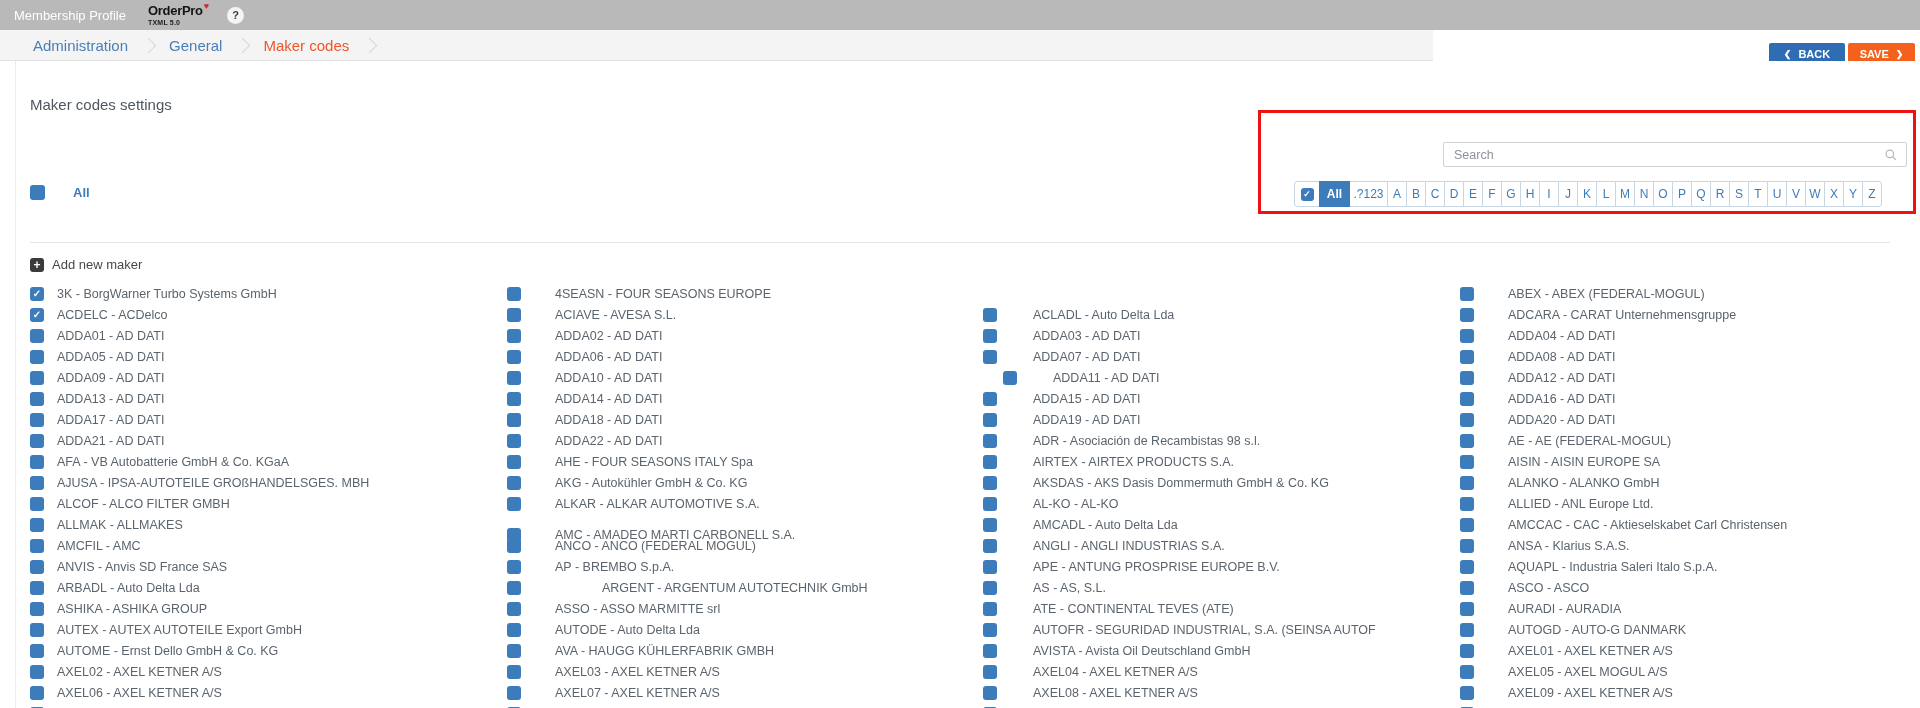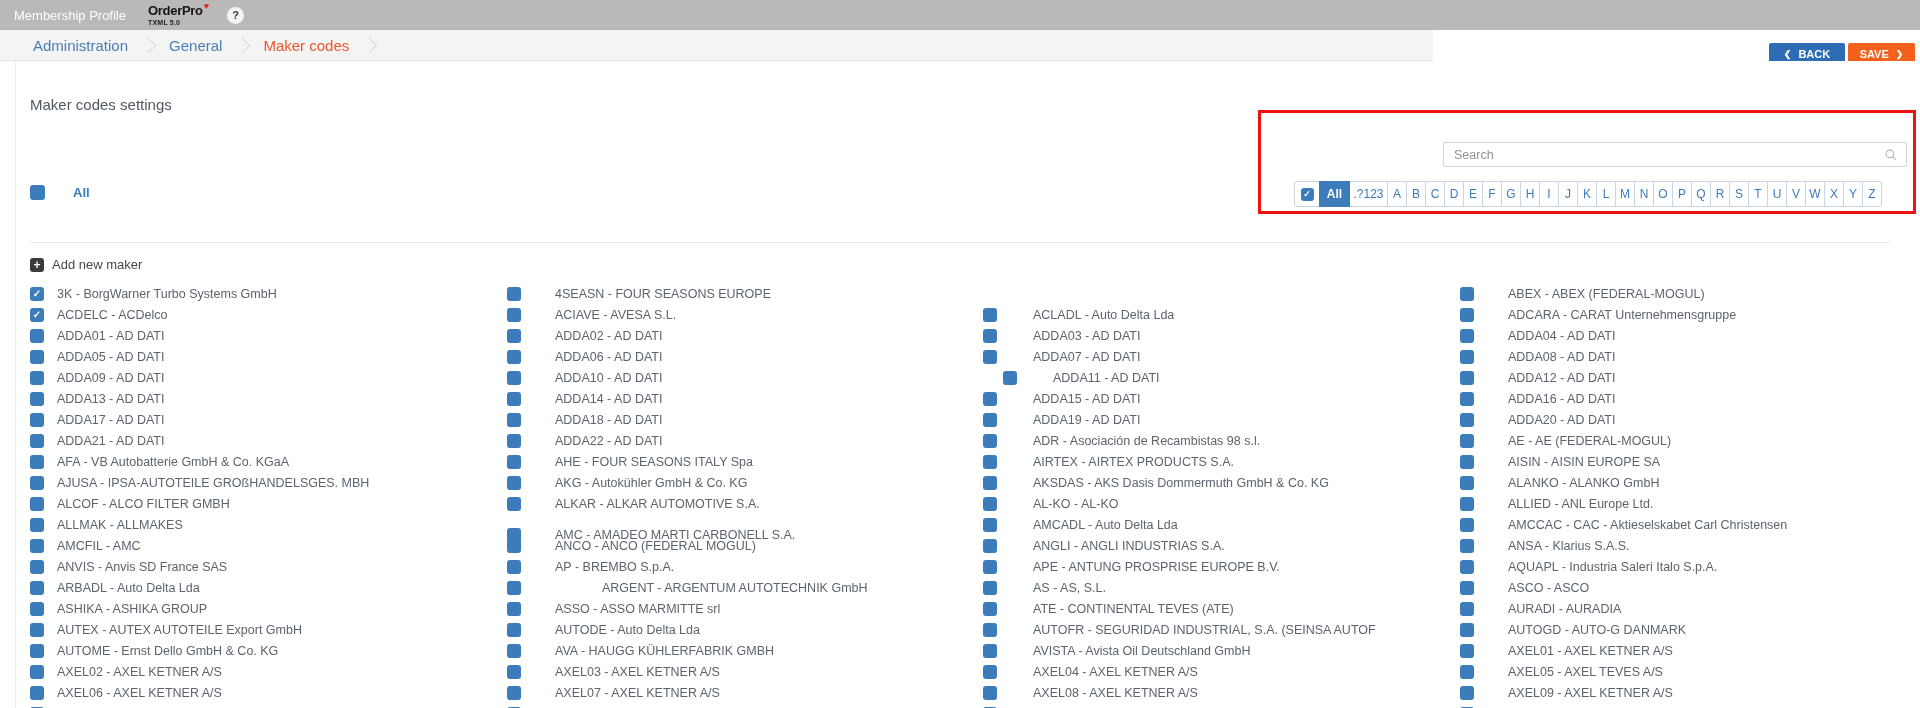--- a/index.html
+++ b/index.html
@@ -523,21 +523,21 @@
     <div class="maker-item" style="left: 1460px; top: 336px;">
       <span class="cb"></span>
       <span class="maker-label" style="margin-left: 34px;">AUTOGD - AUTO-G DANMARK</span>
     </div>
     <div class="maker-item" style="left: 1460px; top: 357px;">
       <span class="cb"></span>
       <span class="maker-label" style="margin-left: 34px;">AXEL01 - AXEL KETNER A/S</span>
     </div>
     <div class="maker-item" style="left: 1460px; top: 378px;">
       <span class="cb"></span>
-      <span class="maker-label" style="margin-left: 34px;">AXEL05 - AXEL TEVES A/S</span>
+      <span class="maker-label" style="margin-left: 34px;">AXEL05 - AXEL MOGUL A/S</span>
     </div>
     <div class="maker-item" style="left: 1460px; top: 399px;">
       <span class="cb"></span>
       <span class="maker-label" style="margin-left: 34px;">AXEL09 - AXEL KETNER A/S</span>
     </div>
     <div class="maker-item" style="left: 1460px; top: 420px;">
       <span class="cb"></span>
       <span class="maker-label" style="margin-left: 34px;">BAUER - BAUER</span>
     </div>
   </div>

